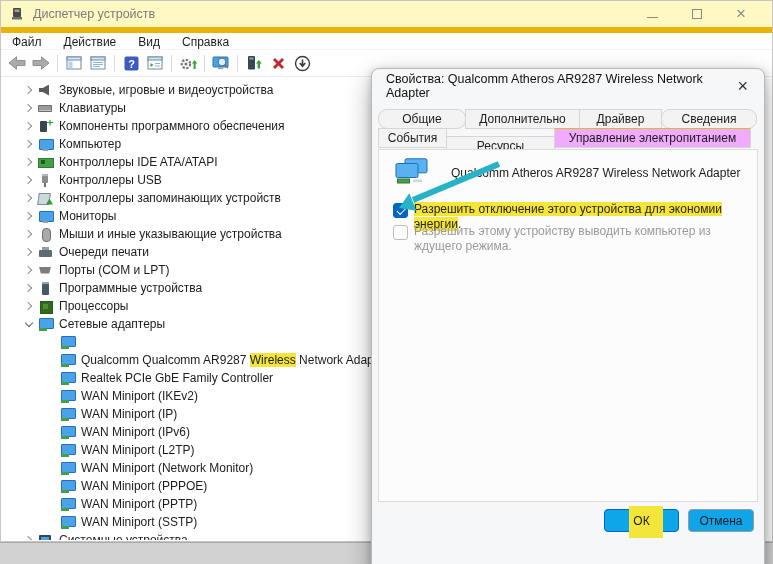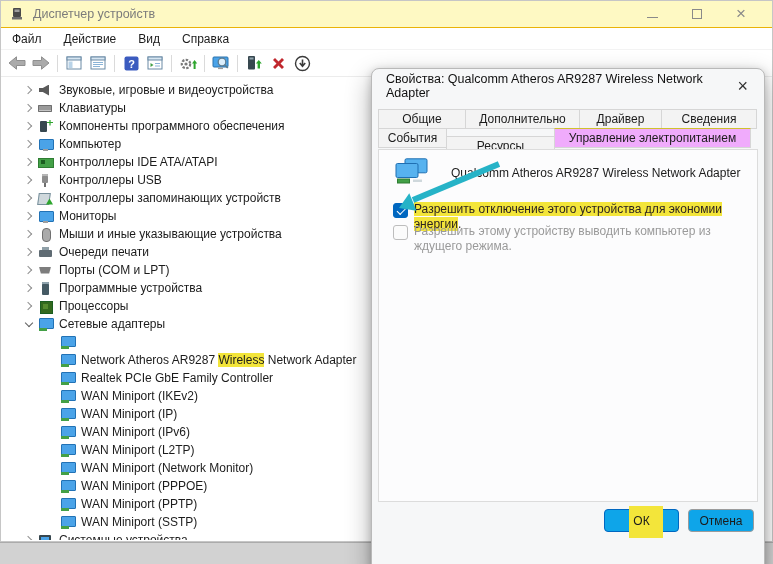--- a/index.html
+++ b/index.html
@@ -11,21 +11,21 @@
                background:#ffffff; border:1px solid #c6c6c6; }
   .titlebar { height:26px; display:flex; align-items:center; background:#fef9c3; padding:0 8px; }
   .app-icon { width:14px; height:14px; margin:0 8px 0 2px; flex:0 0 auto; }
   .title-text { font-size:12.5px; color:#7b7b7b; flex:1 1 auto; }
   .win-controls { display:flex; align-items:center; gap:34px; padding-right:18px; }
   .wc { color:#8a8a8a; font-size:14px; line-height:14px; cursor:default; }
   .wc-min { width:11px; border-bottom:1.5px solid #8a8a8a; height:1px; margin-top:6px; }
   .wc-max { width:10px; height:10px; border:1.2px solid #8a8a8a; }
   .wc-close { font-size:17px; color:#8a8a8a; }
 
-  .menubar { height:22px; display:flex; align-items:center; background:#fff; font-size:12px; color:#1c1c1c; border-top:1px solid #eab308; }
+  .menubar { height:22px; display:flex; background:#fff; font-size:12px; color:#1c1c1c; border-top:6px solid #eab308; }
   .menu-item { padding:2px 11px; cursor:default; }
 
   .toolbar { height:28px; display:flex; align-items:center; background:#fff; padding-left:4px; border-bottom:1px solid #ececec; border-top:1px solid #f3f3f3; }
   .tb { width:24px; height:22px; display:flex; align-items:center; justify-content:center; }
   .tb-sep { width:1px; height:17px; background:#dadada; margin:0 4px; }
 
   
   .tree { position:absolute; left:1px; right:1px; top:78px; bottom:1px; background:#fff; overflow:hidden; padding-top:2px; }
   .trow { height:18px; display:flex; align-items:center; font-size:12px; color:#1c1c1c; }
   .lvl0 { padding-left:18px; }
@@ -75,21 +75,21 @@
             box-shadow:0 10px 26px rgba(0,0,0,.32), 0 2px 8px rgba(0,0,0,.18); }
   .dlg-titlebar { height:34px; display:flex; align-items:center; padding:0 12px 0 14px; }
   .dlg-title { flex:1 1 auto; font-size:12.5px; color:#111; }
   .dlg-close { font-size:18px; line-height:18px; color:#333; padding:0 4px; cursor:default; }
 
   .tabs { position:absolute; left:6px; right:6px; top:40px; }
   .tabrow { display:flex; }
   .tab { height:20px; display:flex; align-items:center; justify-content:center; font-size:12px; color:#1c1c1c;
          background:#f3f3f3; border:1px solid #d6d6d6; margin-right:-1px; }
   .tab-active { background:#f0abfc; border-color:#cfc12c #d6d6d6 #d6d6d6; font-weight:normal; }
-  .t-w1 { width:88px; } .t-w2 { width:115px; } .t-w3 { width:83px; } .t-w4 { width:96px; }
+  .t-w1 { width:88px;border-radius:9px; } .t-w2 { width:115px; } .t-w3 { width:83px; } .t-w4 { width:96px;border-radius:9px; }
   .t-w5 { width:69px; } .t-w6 { width:109px;margin-top:8px; } .t-w7 { width:197px; }
   .tabrow2 { margin-top:-1px; }
 
   .tab-page { position:absolute; left:6px; right:6px; top:80px; height:353px; background:#fcfcfd; border:1px solid #dcdcdc; }
   .device-head { position:absolute; left:14px; top:8px; display:flex; align-items:flex-start; }
   .device-name { font-size:12px; color:#1c1c1c; margin:8px 0 0 20px; }
 
   .cbrow { position:absolute; left:14px; display:flex; align-items:flex-start; }
   .cb-box { width:15px; height:15px; border-radius:3px; flex:0 0 auto; position:relative; margin-top:1px; }
   .cb-checked { background:#0067c0; border:1px solid #0067c0; }
@@ -289,21 +289,21 @@
       <div class="trow lvl0">
           <span class="chev chev-down"></span>
           <span class="ti ic-network"></span>
           <span class="tlabel">Сетевые адаптеры</span>
         </div>
       <div class="trow lvl1">
           <span class="ti ic-network"></span>
         </div>
       <div class="trow lvl1">
           <span class="ti ic-network"></span>
-          <span class="tlabel"><span>Network Atheros AR9287 </span><span class="yl">Wireless</span><span> Network Adapter</span></span>
+          <span class="tlabel"><span>Qualcomm Qualcomm AR9287 </span><span class="yl">Wireless</span><span> Network Adapter</span></span>
         </div>
       <div class="trow lvl1">
           <span class="ti ic-network"></span>
           <span class="tlabel">Realtek PCIe GbE Family Controller</span>
         </div>
       <div class="trow lvl1">
           <span class="ti ic-network"></span>
           <span class="tlabel">WAN Miniport (IKEv2)</span>
         </div>
       <div class="trow lvl1">

